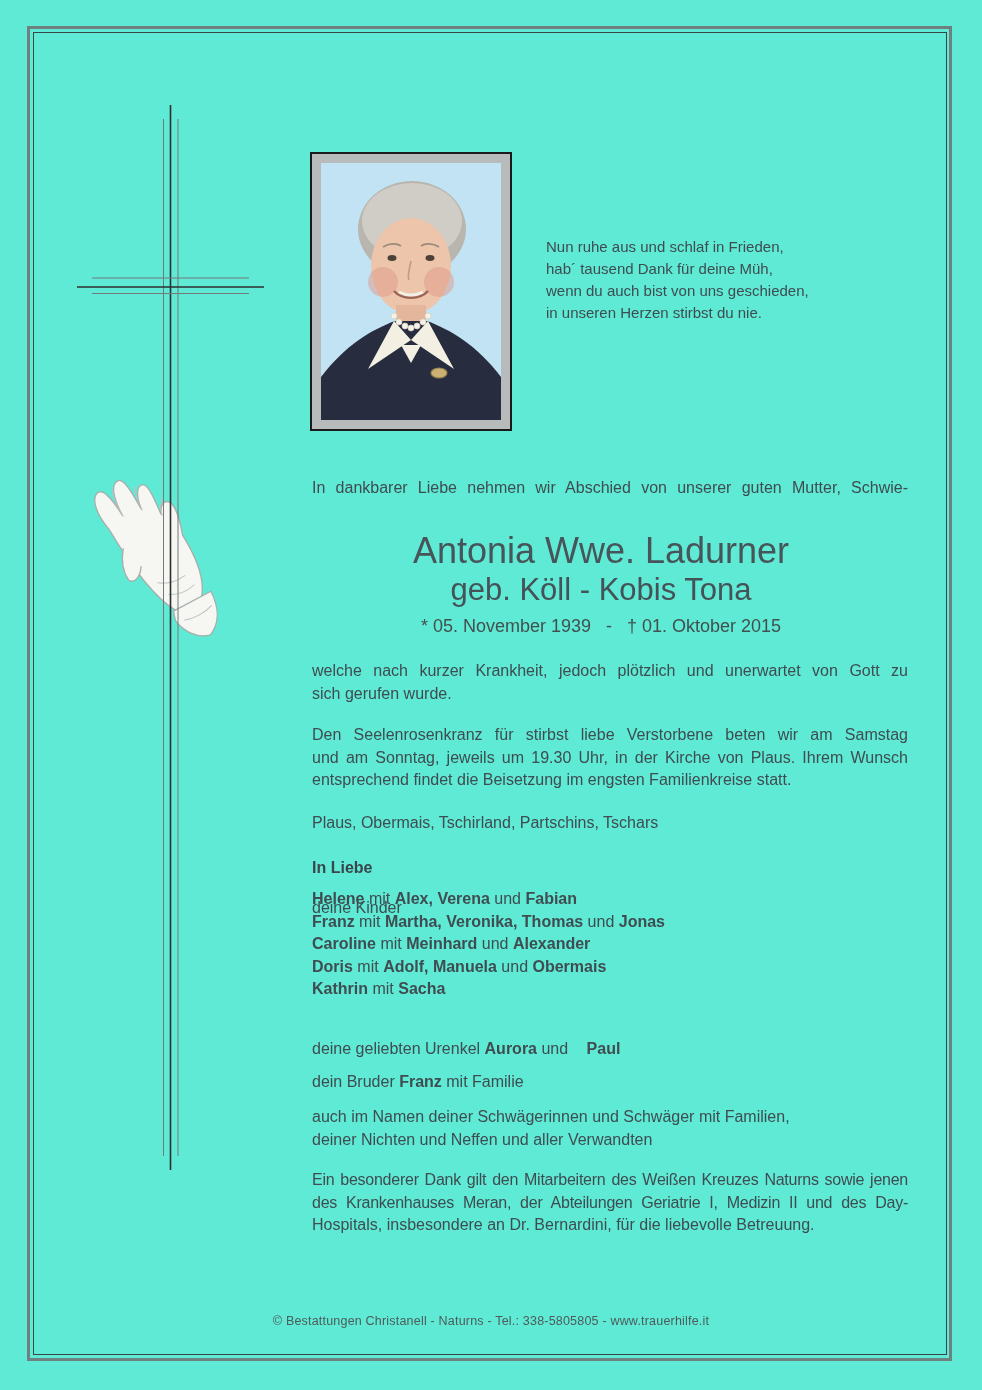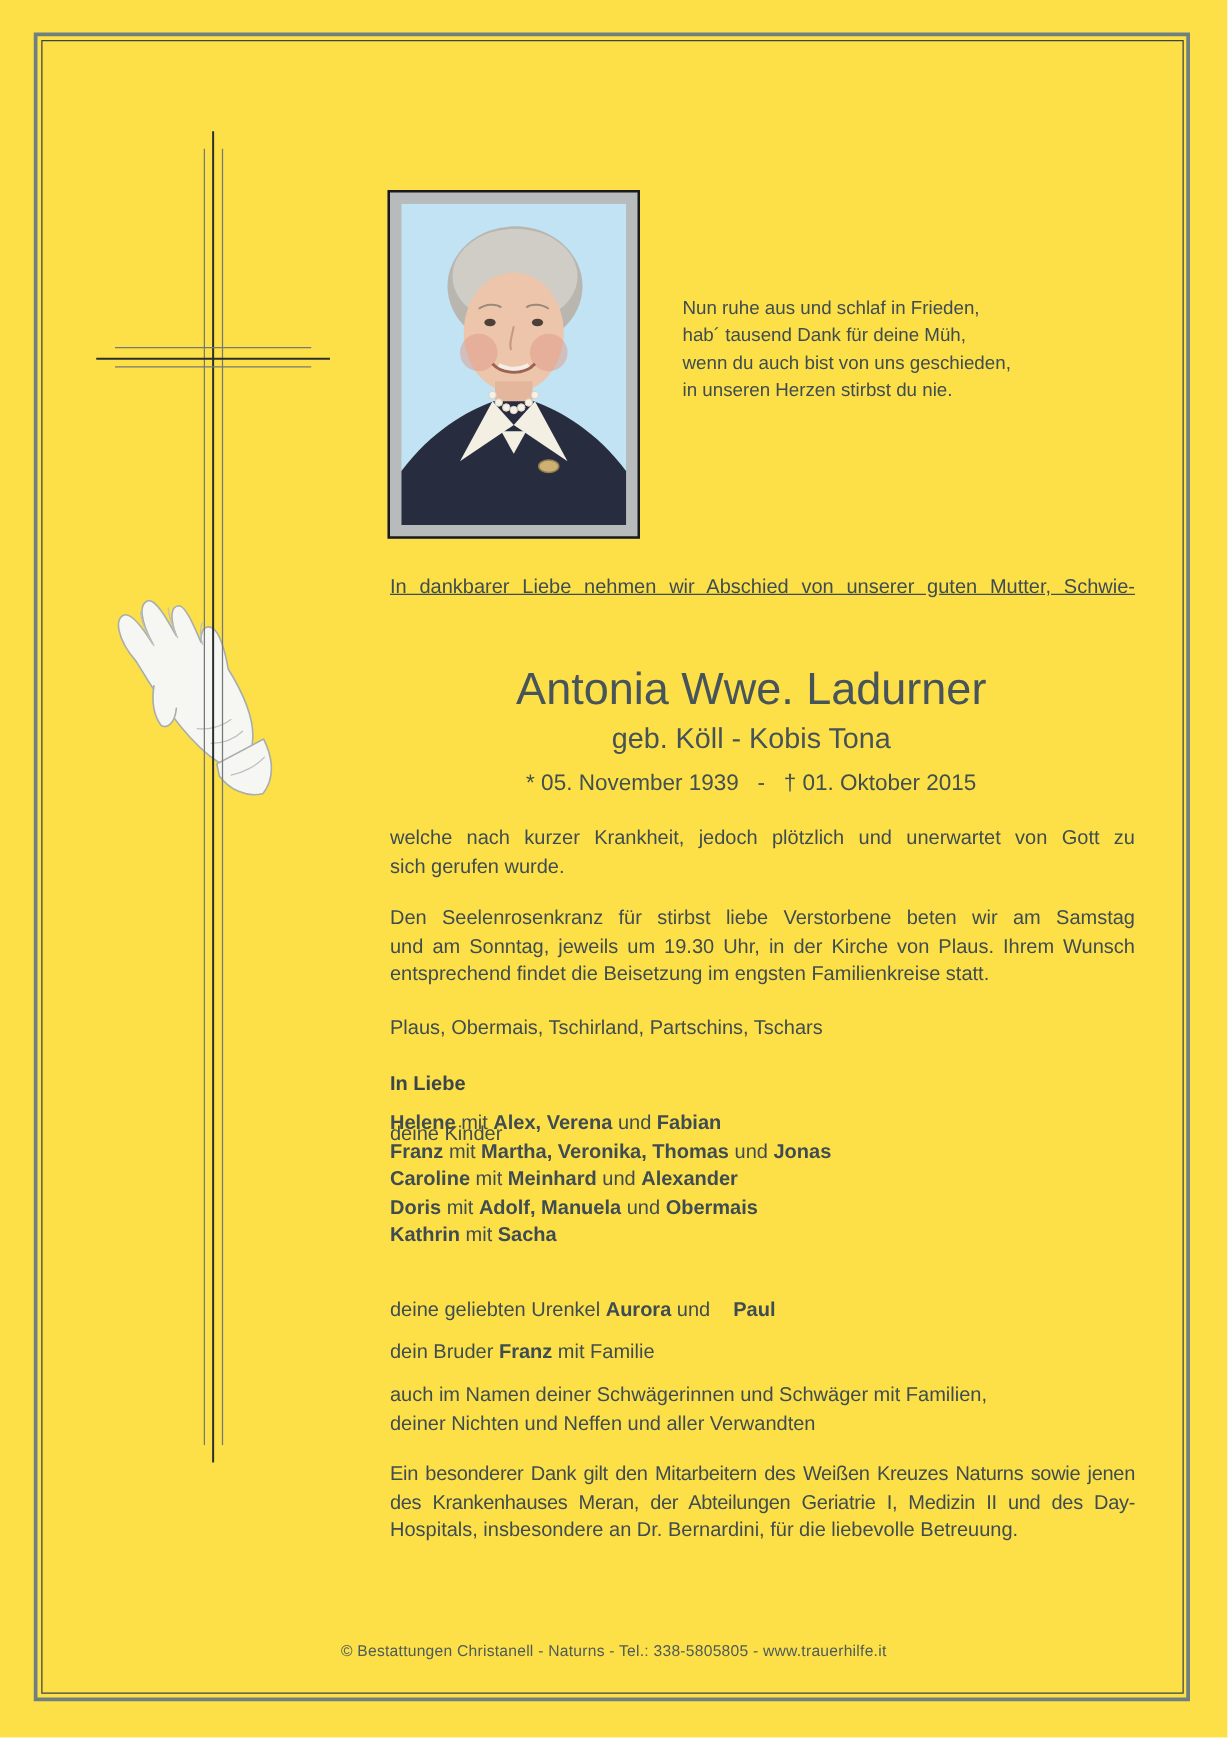--- a/index.html
+++ b/index.html
@@ -1,17 +1,17 @@
 <!DOCTYPE html>
 <html><head>
 <meta charset="utf-8">
 <style>
   html,body { margin:0; padding:0; background:#ffffff; }
   .page {
-    position:relative; width:982px; height:1390px; background:#fde047;
+    position:relative; width:982px; height:1390px; background:#5eead4;
     font-family:"Liberation Sans", sans-serif; color:#3f4c51; overflow:hidden;
   }
   .frame-outer { position:absolute; left:27px; top:26px; width:925px; height:1335px;
     border:3px solid #6f8080; box-sizing:border-box; }
   .frame-inner { position:absolute; left:33px; top:32px; width:914px; height:1323px;
     border:1px solid #3a4545; box-sizing:border-box; }
 
   svg.cross { position:absolute; left:60px; top:95px; pointer-events:none; }
   svg.hands { position:absolute; left:80px; top:455px; pointer-events:none; }
 
@@ -20,24 +20,24 @@
   .photo svg { display:block; }
 
   .blk { position:absolute; left:312px; width:596px; }
   .line { white-space:nowrap; line-height:22.5px; height:22.5px; font-size:16px; }
   .stretch { text-align:justify; text-align-last:justify; white-space:normal; }
   .tight { letter-spacing:-0.25px; }
 
   .poem { left:546px; top:236px; width:350px; }
   .poem .line { font-size:15px; line-height:22px; height:22px; }
 
-  .intro { top:459px;text-decoration:underline; }
+  .intro { top:477px; }
   .name-blk { top:528px; width:578px; text-align:center; font-size:36px;
     line-height:46px; color:#47545a; }
-  .maiden-blk { top:576px; width:578px; text-align:center; font-size:23px; line-height:28px; color:#455258; }
+  .maiden-blk { top:576px; width:578px; text-align:center; font-size:31px; line-height:28px; color:#455258; }
   .dates-blk { top:614px; width:578px; text-align:center; font-size:18px; line-height:24px;
     white-space:pre; color:#42504f; }
 
   .deathnote { top:660px; }
   .rosary { top:724px; }
   .places-blk { top:812px; }
   .inlove { top:857px; font-weight:700; color:#39464b; }
   .kinderlabel { top:897px; }
   .children { top:888px; }
   .urenkel { top:1038px; }

